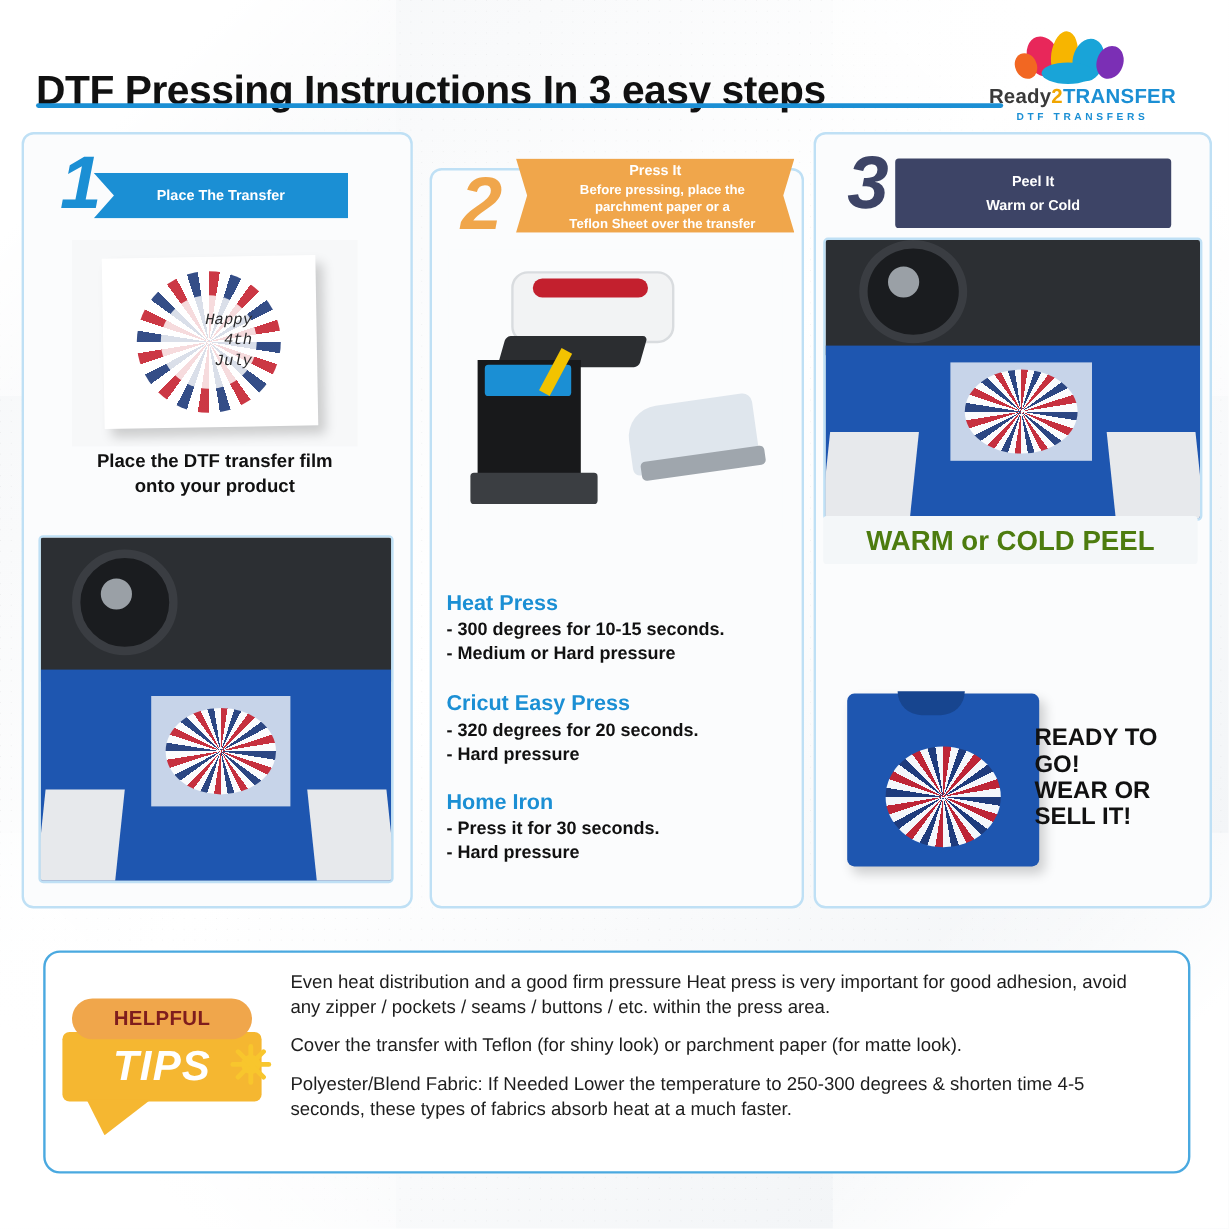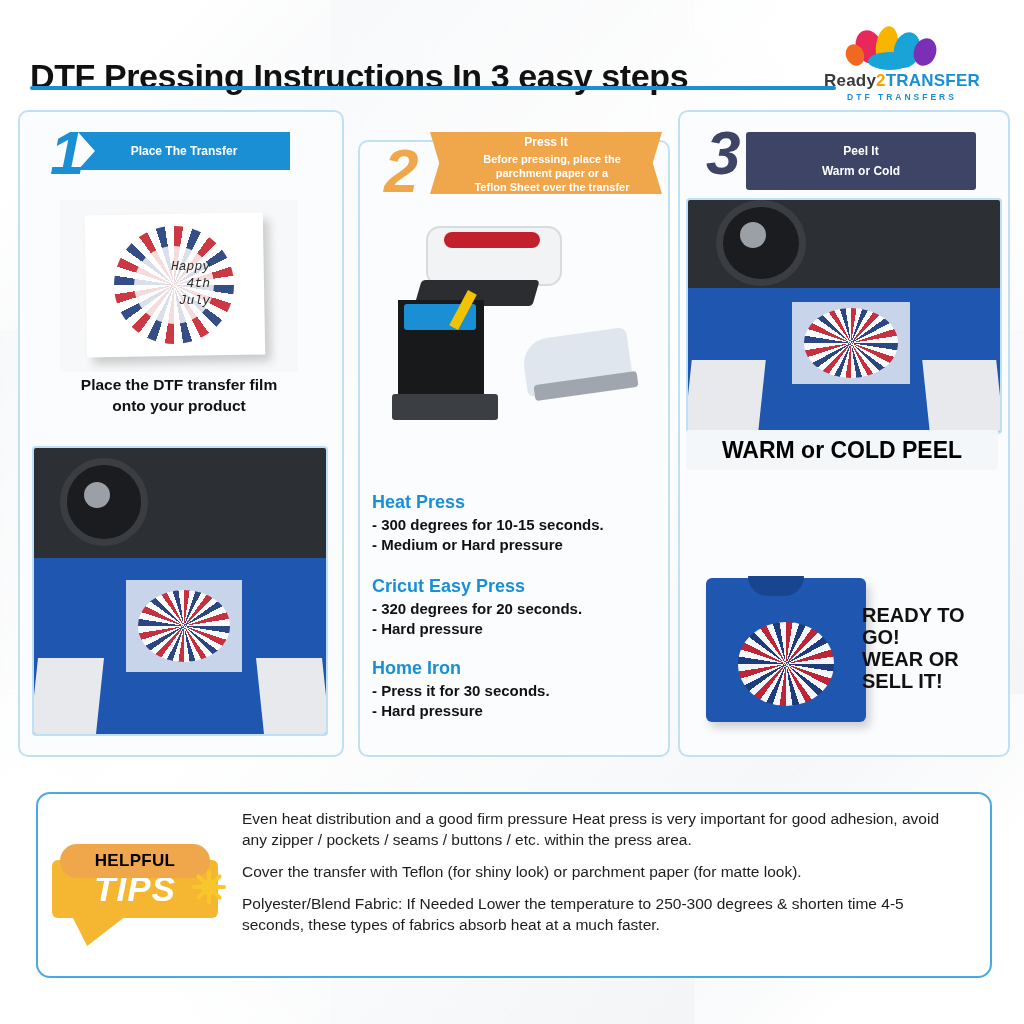--- a/index.html
+++ b/index.html
@@ -53,21 +53,21 @@
   #card3{left:678px;top:110px;width:328px;height:643px;}
 
   .stepnum{
     position:absolute;font-size:62px;font-weight:bold;line-height:62px;font-style:italic;
   }
   .banner{position:absolute;color:#fff;font-weight:bold;text-align:center;}
   .banner .b-main{font-size:12px;line-height:20px;}
   .banner .b-sub{font-size:11px;line-height:14px;font-weight:bold;margin-left:12px;}
 
   .ribbon1{
-    left:78px;top:132px;width:212px;height:38px;background:#1b8fd4;
+    left:78px;top:144px;width:212px;height:38px;background:#1b8fd4;
     clip-path:polygon(0 0,100% 0,100% 100%,0 100%,8% 50%);
     display:flex;align-items:center;justify-content:center;
   }
   .ribbon1 .b-main{color:#fff;}
   .ribbon2{
     left:430px;top:132px;width:232px;height:62px;background:#f0a64b;
     clip-path:polygon(0 0,100% 0,96% 50%,100% 100%,0 100%,4% 50%);
     display:flex;flex-direction:column;align-items:center;justify-content:center;padding:2px 6px;
     box-sizing:border-box;
   }
@@ -85,32 +85,32 @@
   
   .spec{position:absolute;left:372px;}
   .spec h3{margin:0;font-size:18px;color:#1b8fd4;font-weight:bold;}
   .spec p{margin:3px 0 0 0;font-size:15px;font-weight:bold;color:#111;}
 
   
   .peel-label{
     position:absolute;left:686px;top:430px;width:312px;height:40px;background:#f4f7f9;
     display:flex;align-items:center;justify-content:center;border-radius:3px;
   }
-  .peel-label span{font-size:23px;font-weight:bold;color:#000000;}
+  .peel-label span{font-size:23px;font-weight:bold;color:#4d7c0f;}
 
   
   .tips{
     position:absolute;left:36px;top:792px;width:952px;height:182px;
     border:2px solid #4aa9e0;border-radius:14px;background:#ffffff;
   }
   .tipbadge{position:absolute;left:52px;top:828px;width:180px;height:120px;}
   .tb-top{
     position:absolute;left:8px;top:4px;width:150px;height:34px;background:#f0a64b;border-radius:17px;
     display:flex;align-items:center;justify-content:center;
-    color:#000000;font-weight:bold;font-size:17px;letter-spacing:0.3px;margin-top:12px;
+    color:#7f1d1d;font-weight:bold;font-size:17px;letter-spacing:0.3px;
   }
   .tb-main{
     position:absolute;left:0;top:32px;width:166px;height:58px;background:#f5b731;border-radius:6px;
     display:flex;align-items:center;justify-content:center;
   }
   .tb-main span{color:#fff;font-size:35px;font-weight:bold;font-style:italic;letter-spacing:1px;}
   .tb-tail{
     position:absolute;left:20px;top:88px;width:54px;height:30px;background:#f5b731;
     clip-path:polygon(0 0,100% 0,28% 100%);
   }

